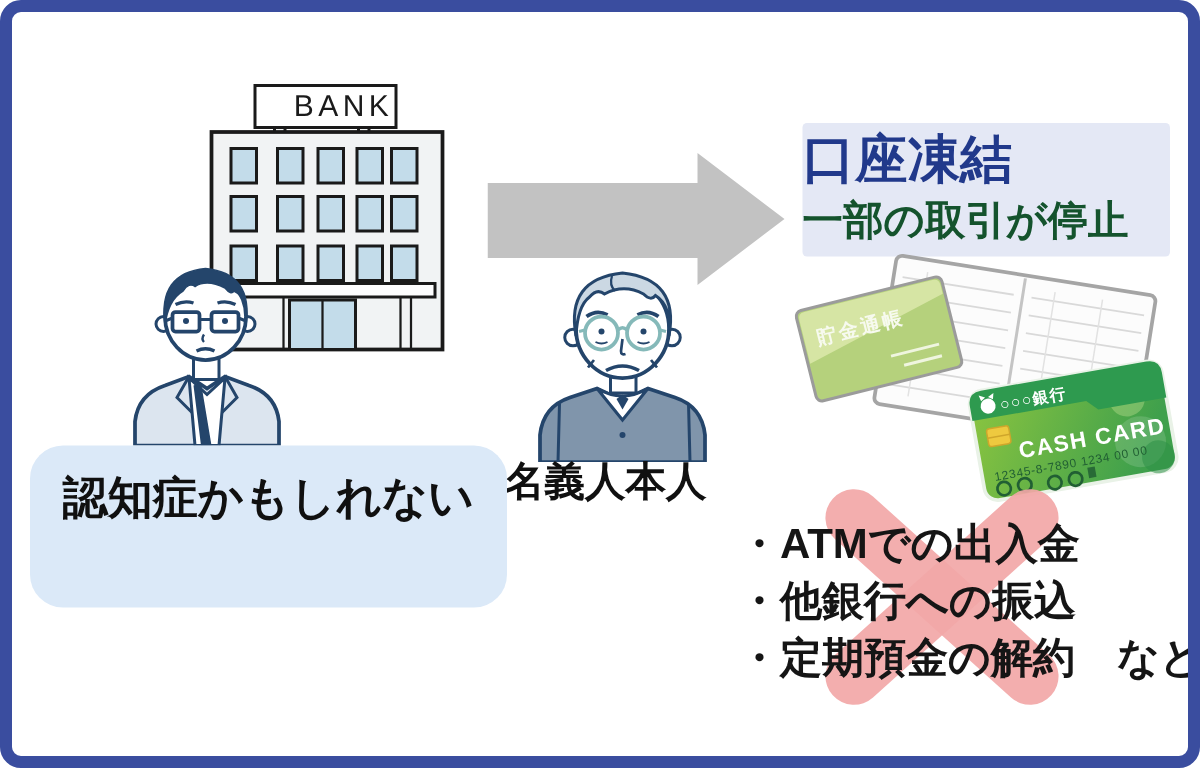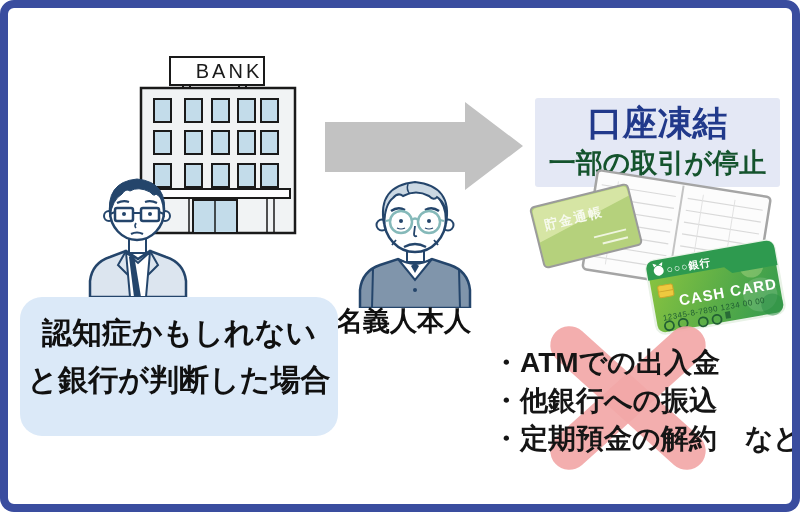--- a/index.html
+++ b/index.html
@@ -22,38 +22,38 @@
   .bank-sign span { font-size:20px; letter-spacing:3px; color:#1a1a1a; font-weight:500;margin-left:24px; }
 
   .bank-svg   { left:139px; top:78px;  width:158px; height:158px; z-index:1; }
   .staff-svg  { left:84px;  top:167px; width:108px; height:130px; z-index:2; }
   .elder-svg  { left:348px; top:170px; width:136px; height:138px; z-index:2; }
   .arrow-svg  { left:325px; top:101px; width:200px; height:90px;  z-index:1; }
   .docs-svg   { left:520px; top:162px; width:268px; height:178px; z-index:2; }
 
   
   .bubble {
-    left:20px; top:297px; width:318px; height:139px; background:#dbe9f8;
+    left:20px; top:297px; width:318px; height:108px; background:#dbe9f8;
     border-radius:22px; z-index:3; padding-top:12px; box-sizing:border-box;
   }
   .bubble div {
     text-align:center; font-size:30px; line-height:47px; font-weight:800;
     color:#101010; white-space:nowrap;
   }
 
   
   .holder-label {
     left:336px; top:303px; width:156px; text-align:left; z-index:3;
     font-size:27px; font-weight:800; color:#101010; white-space:nowrap;
   }
 
   
   .notice {
-    left:535px; top:98px; width:245px; height:89px; background:#e4e8f5;
-    border-radius:3px; z-index:2; text-align:center; box-sizing:border-box; padding-top:3px;
+    left:535px; top:82px; width:245px; height:89px; background:#e4e8f5;
+    border-radius:3px; z-index:2; text-align:left; box-sizing:border-box; padding-top:3px;
   }
   .notice-title { font-size:35px; line-height:44px; font-weight:800; color:#21398b; white-space:nowrap; }
   .notice-sub   { font-size:27px; line-height:36px; font-weight:800; color:#14532d; white-space:nowrap; }
 
   
   .xmark { left:530px; top:326px; width:196px; height:144px; z-index:3; }
   .xbar {
     position:absolute; left:0; top:53px; width:196px; height:38px;
     border-radius:19px; background:rgba(242,167,167,0.92);
   }
@@ -213,17 +213,16 @@
   </div>
 
   <div class="abs restrictions">
     <div>・ATMでの出入金</div>
     <div>・他銀行への振込</div>
     <div>・定期預金の解約　など</div>
   </div>
 
   <div class="abs bubble">
     <div>認知症かもしれない</div>
-    <div>と銀行が判断した場合</div>
   </div>
 
   <div class="frame-border"></div>
 </div>
 
 </body></html>

